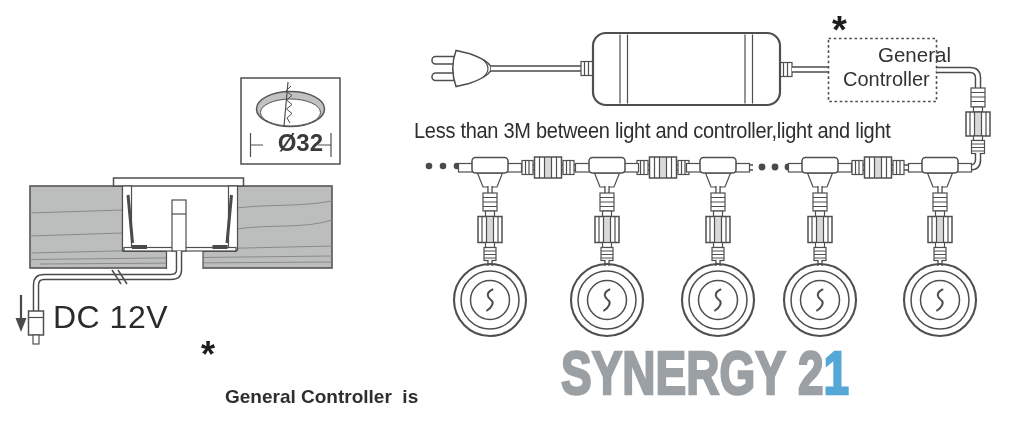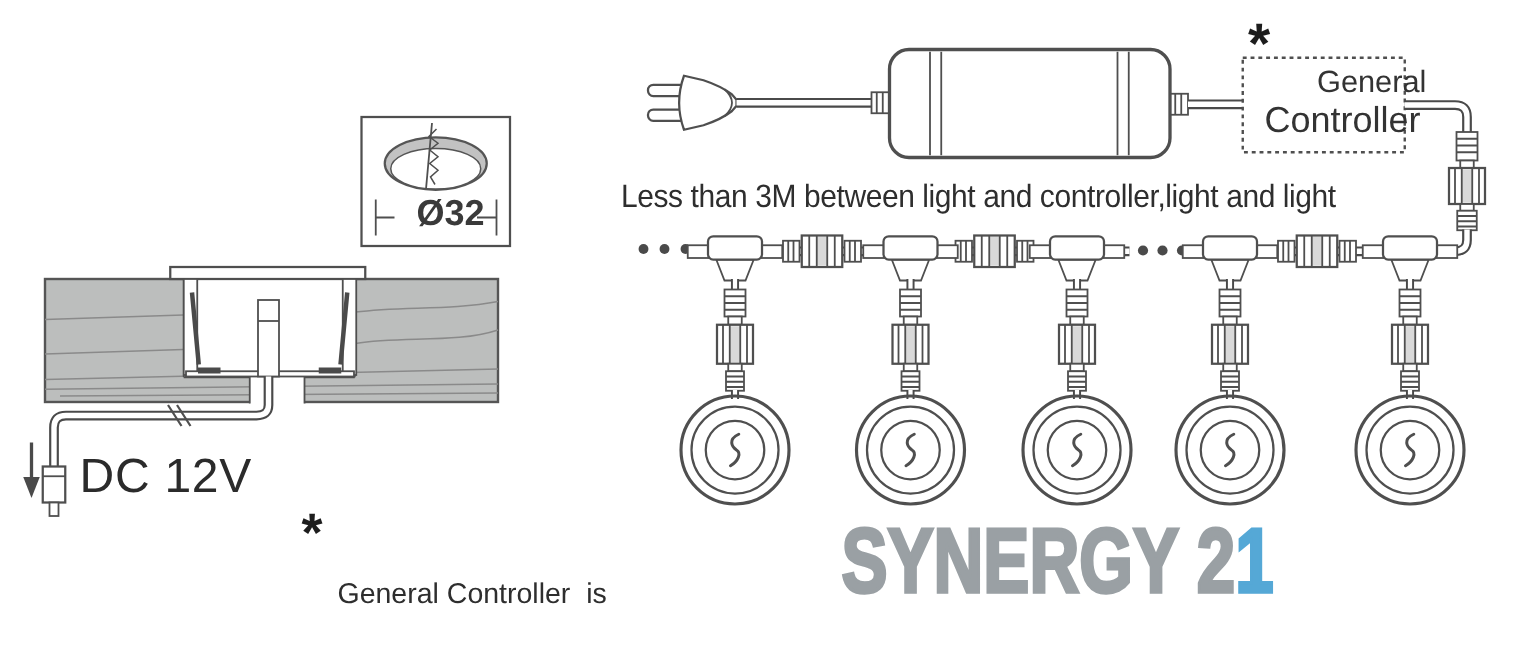--- a/index.html
+++ b/index.html
@@ -7,25 +7,25 @@
     position:relative;width:1024px;height:434px;background:#ffffff;
     font-family:"Liberation Sans", sans-serif;overflow:hidden;
   }
   #art{position:absolute;left:0;top:0;}
   .txt{position:absolute;color:#2e2e2e;white-space:pre;line-height:1;}
   .dim-label{left:259px;top:131px;width:64px;text-align:right;font-size:24px;font-weight:600;color:#3a3a3a;}
   .dc-label{left:53px;top:301px;font-size:32px;font-weight:500;color:#2b2b2b;letter-spacing:0.5px;}
   .driver-label{left:593px;top:48px;width:187px;text-align:center;font-size:30px;color:#262626;}
   .ctrl-ast{left:832px;top:11px;font-size:38px;font-weight:bold;color:#1d1d1d;}
   .ctrl-l1{left:843px;top:45px;font-size:20.5px;color:#333;margin-left:35px;}
-  .ctrl-l2{left:843px;top:69px;font-size:24px;color:#333;}
+  .ctrl-l2{left:843px;top:69px;font-size:20px;color:#333;}
   .note{left:414px;top:121px;font-size:21.5px;color:#2e2e2e;transform:scaleX(0.93);transform-origin:0 0;letter-spacing:-0.3px;}
   .fn-ast{left:201px;top:337px;font-size:36px;font-weight:bold;color:#1d1d1d;}
   .fn-text{left:225px;top:347px;font-size:19px;color:#2e2e2e;}
-  .fn-text div{line-height:24px;}
+  .fn-text div{line-height:24px;font-weight:bold;}
   .logo{left:561px;top:343px;font-size:46px;font-weight:900;letter-spacing:0px;
         transform:scaleY(1.32);transform-origin:0 0;-webkit-text-stroke:1.8px currentColor;}
   .logo .g{color:#9aa0a4;-webkit-text-stroke:1.8px #9aa0a4;}
   .logo .b{color:#55a8d6;-webkit-text-stroke:1.8px #55a8d6;}
 
   
   .ln{fill:#ffffff;stroke:#4f4f4f;}
   .thin{stroke-width:1.2;}
   .med{stroke-width:1.5;}
   .bold{stroke-width:2.1;}

